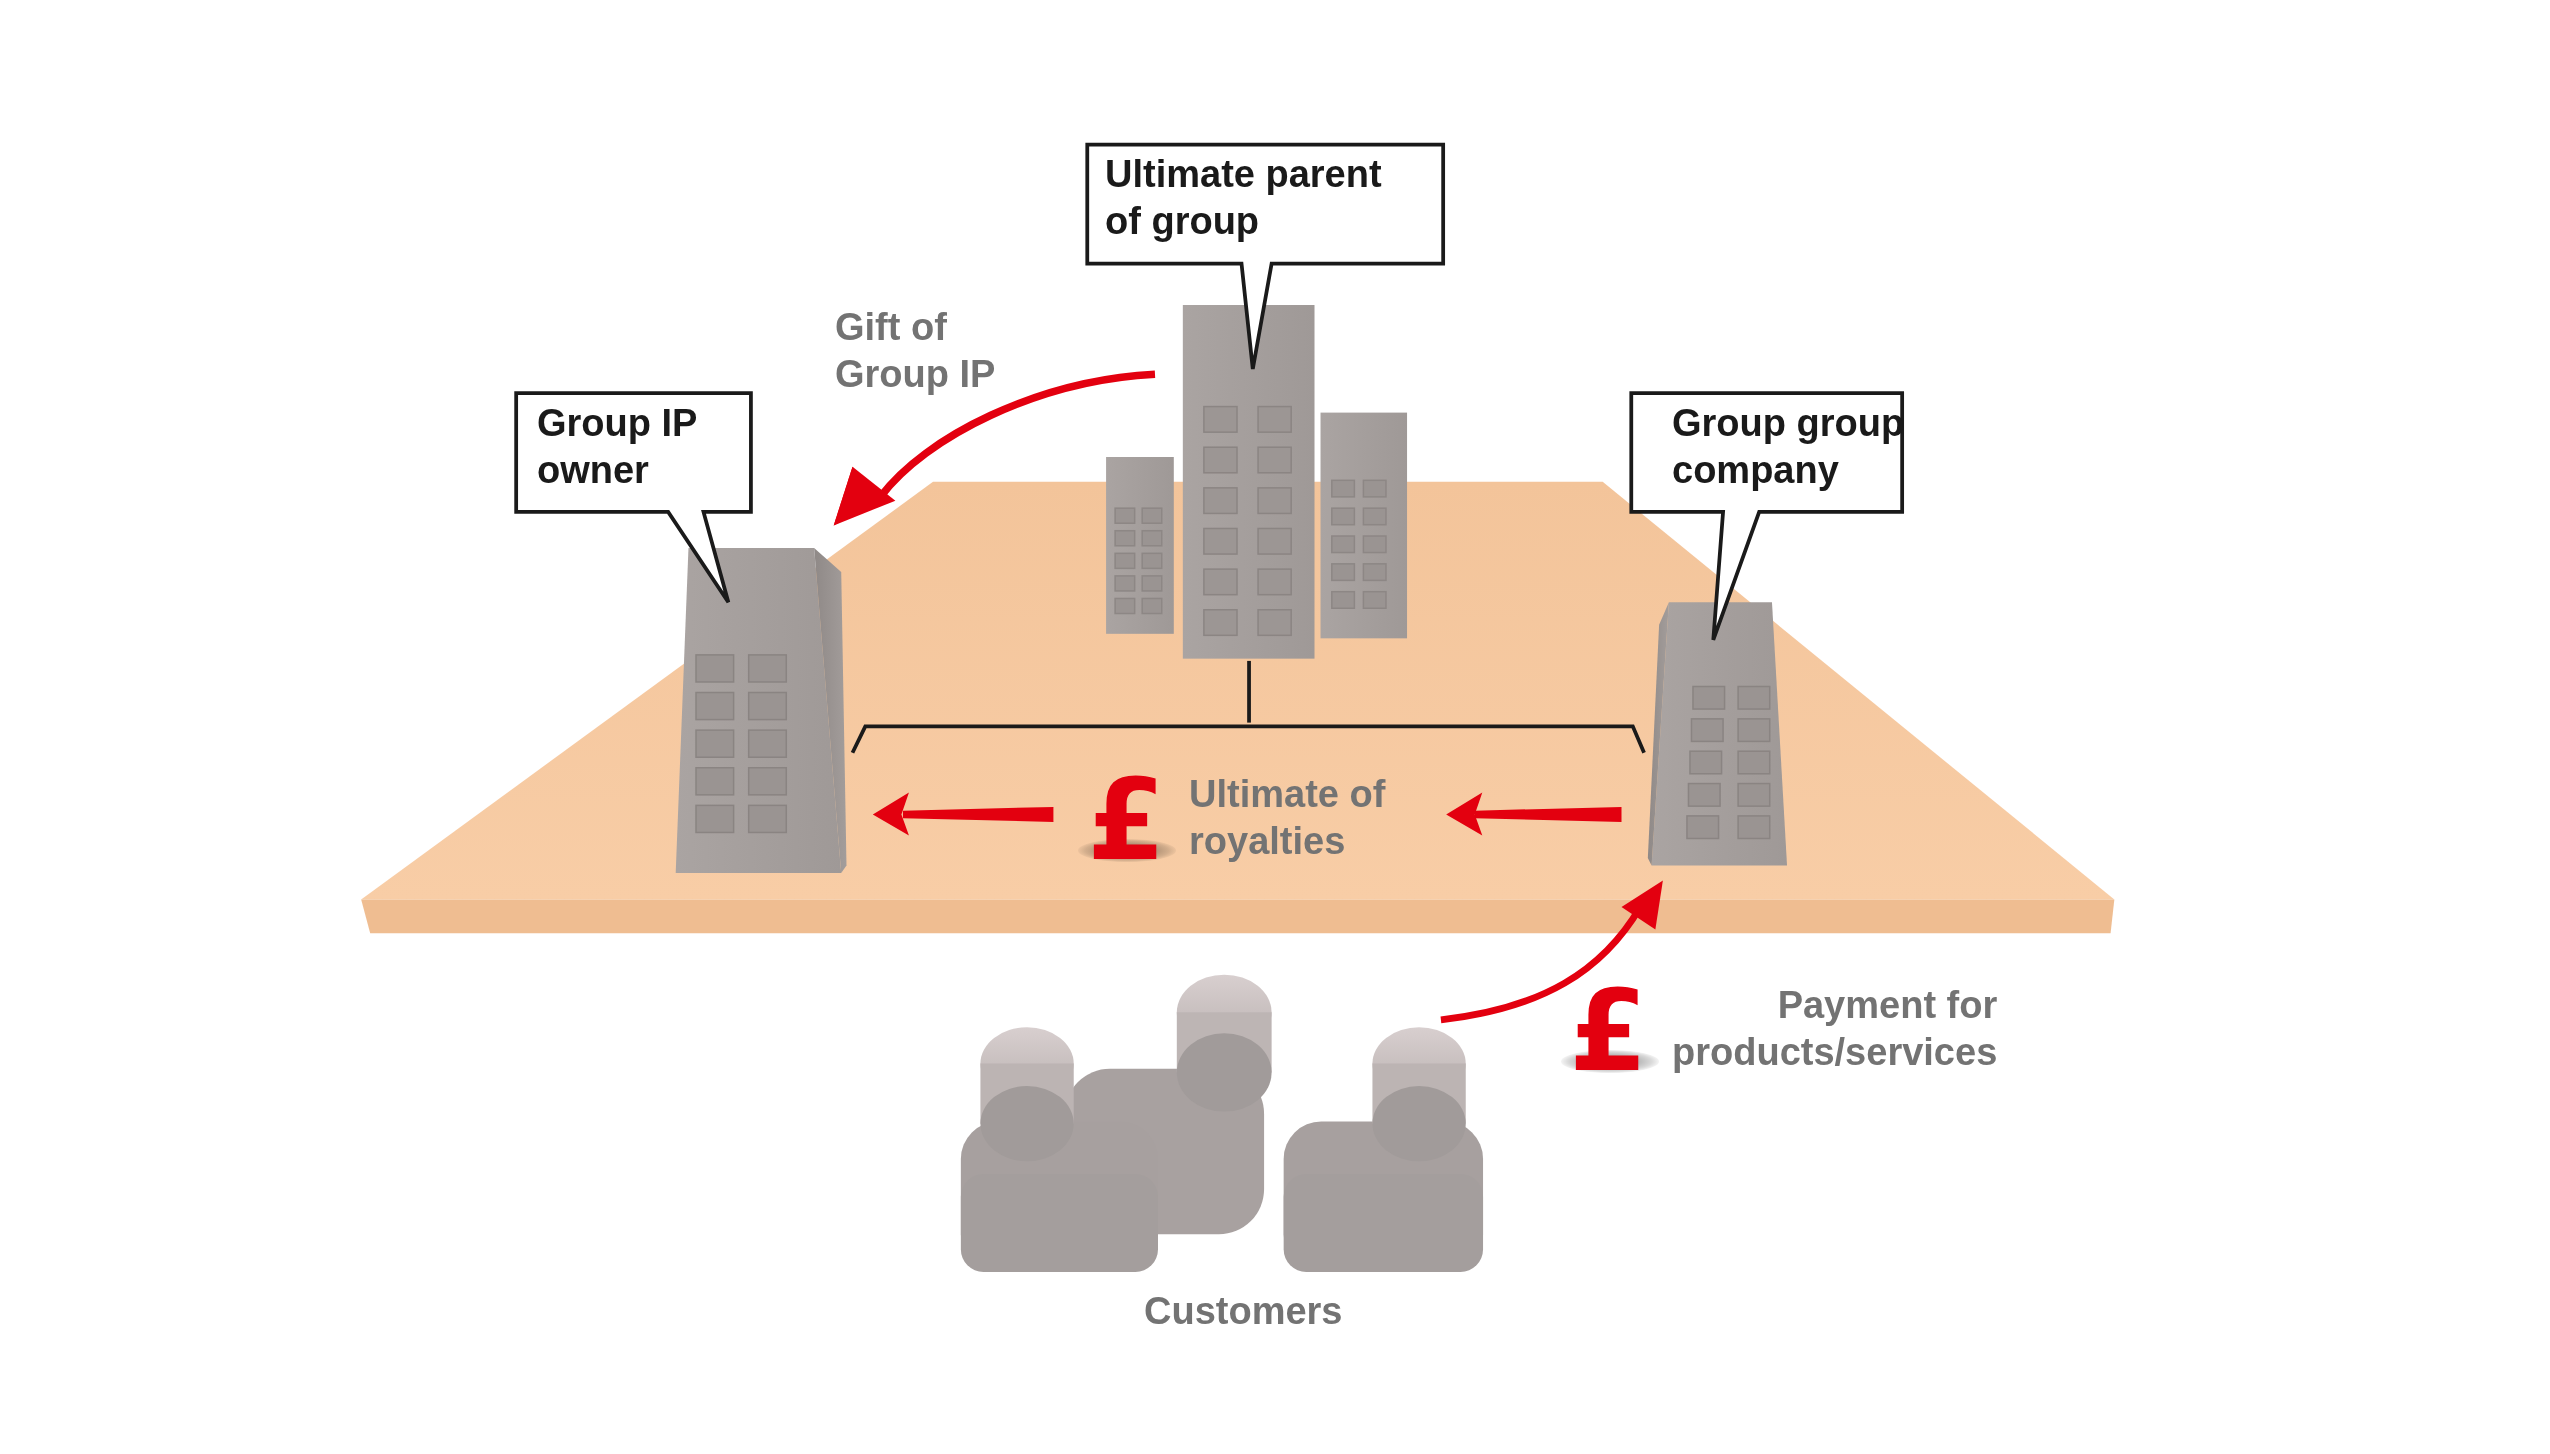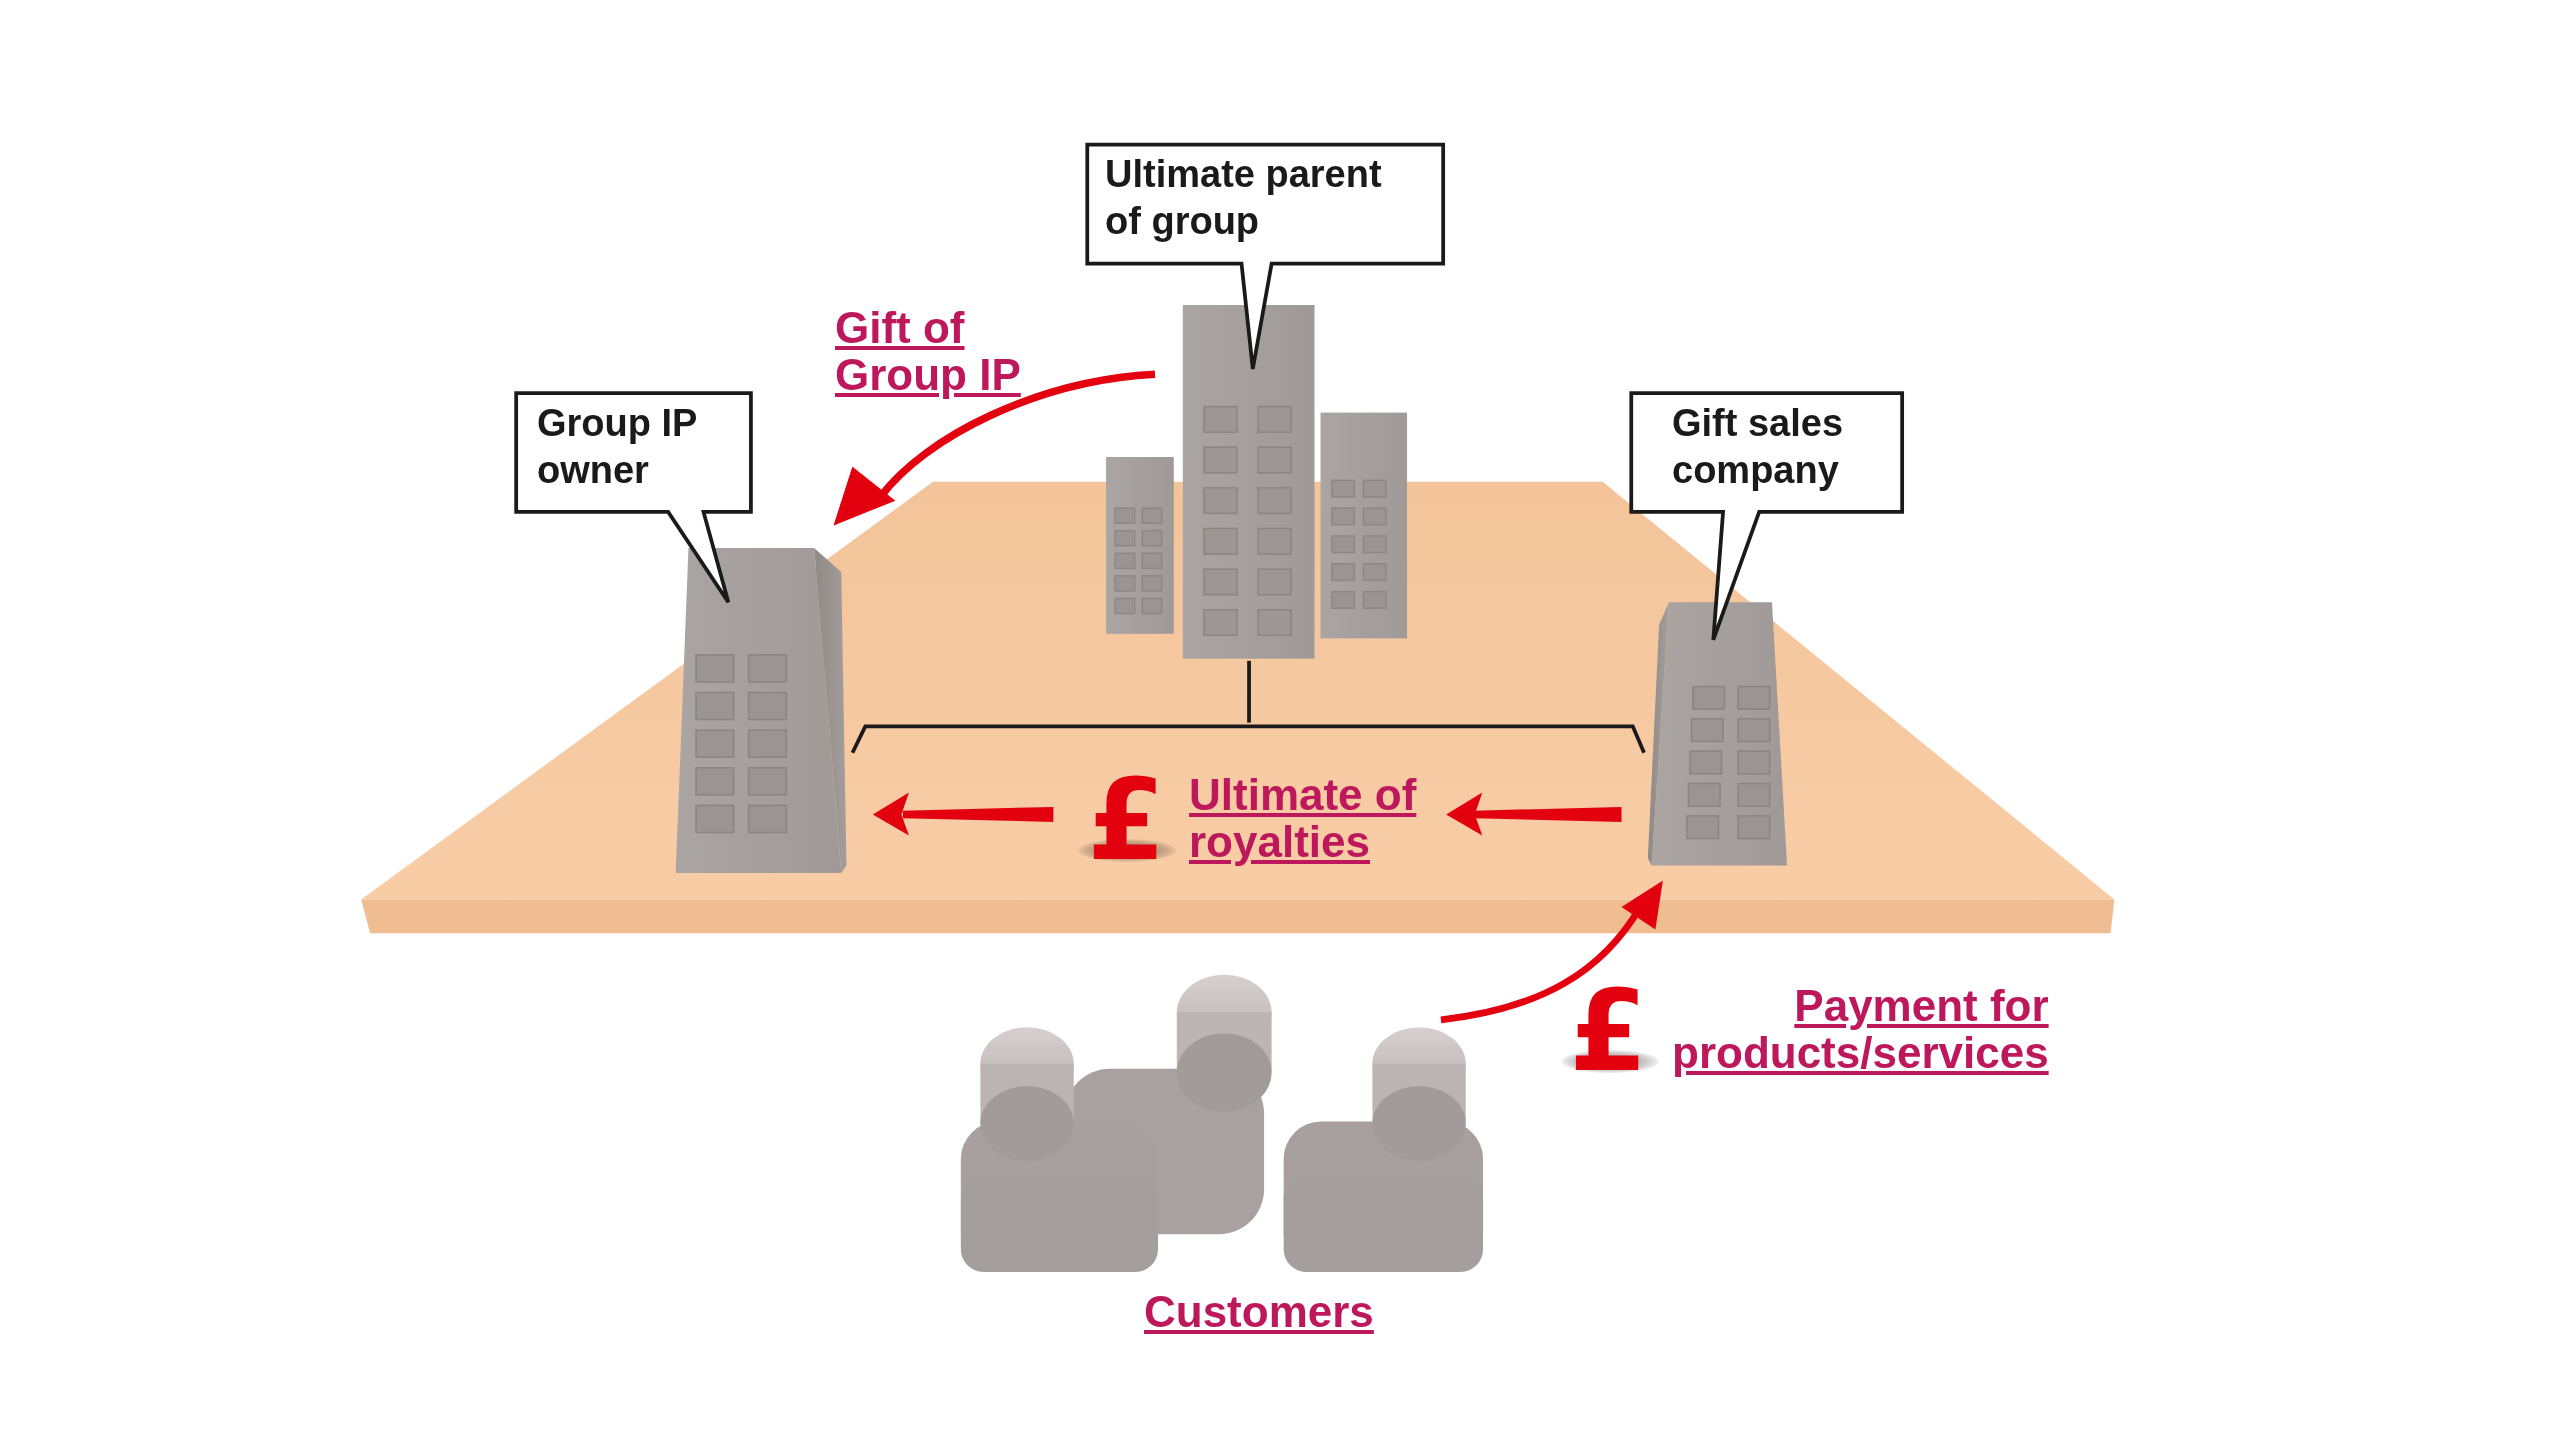--- a/index.html
+++ b/index.html
@@ -1,20 +1,20 @@
 <!DOCTYPE html>
 <html style="font-size:12px"><head>
 <meta charset="utf-8">
 <style>
   html, body { margin: 0; padding: 0; background: #ffffff; }
   body { width: 2550px; height: 1455px; position: relative; overflow: hidden;
          font-family: "Liberation Sans", "DejaVu Sans", sans-serif; }
   #stage { position: absolute; left: 0; top: 0; width: 2314px; height: 1455px; }
-  .label { position: absolute; font-weight: 700; color: #be185d; font-size: 44px; line-height: 47px;
-           font-family: "Liberation Sans", "DejaVu Sans", sans-serif; white-space: pre-line; text-decoration: underline; }
+  .label { position: absolute; font-weight: 700; color: #737373; font-size: 38px; line-height: 47px;
+           font-family: "Liberation Sans", "DejaVu Sans", sans-serif; white-space: pre-line; }
   .callout-text { position: absolute; font-weight: 700; color: #1a1a1a; font-size: 38px; line-height: 47px;
                   font-family: "Liberation Sans", "DejaVu Sans", sans-serif; white-space: pre-line; }
   .pound { position: absolute; font-weight: 900; color: #e3000f; font-size: 113px; line-height: 113px;
            font-family: "DejaVu Sans", sans-serif; }
   .pound-shadow { position: absolute; width: 98px; height: 22.6px; border-radius: 50%;
                   background: radial-gradient(ellipse at center, rgba(0,0,0,0.55) 0%, rgba(0,0,0,0.15) 60%, rgba(0,0,0,0) 75%); }
 </style>
 </head>
 <body>
 
@@ -188,21 +188,21 @@
     <g>
       <polygon points="2168,522 2528,522 2528,680 2338,680 2277,850 2290,680 2168,680" fill="#ffffff" stroke="#1a1a1a" stroke-width="5" stroke-linejoin="miter"></polygon>
     </g>
   </svg>
 
   
   <div class="callout-text" style="left:1105px; top:151px;">Ultimate parent
 of group</div>
   <div class="callout-text" style="left:537px; top:400px;">Group IP
 owner</div>
-  <div class="callout-text" style="left:1672px; top:400px;">Gift sales
+  <div class="callout-text" style="left:1672px; top:400px;">Group group
 company</div>
   <div class="label" style="left:1144px; top:1288px;">Customers</div>
 
   
   <div class="label" style="left:835px; top:304px;">Gift of
 Group IP</div>
 
   <div class="pound-shadow" style="left:1078px; top:839px;"></div>
   <div class="pound" style="left:1087px; top:764px;">£</div>
   <div class="label" style="left:1189px; top:771px;">Ultimate of

